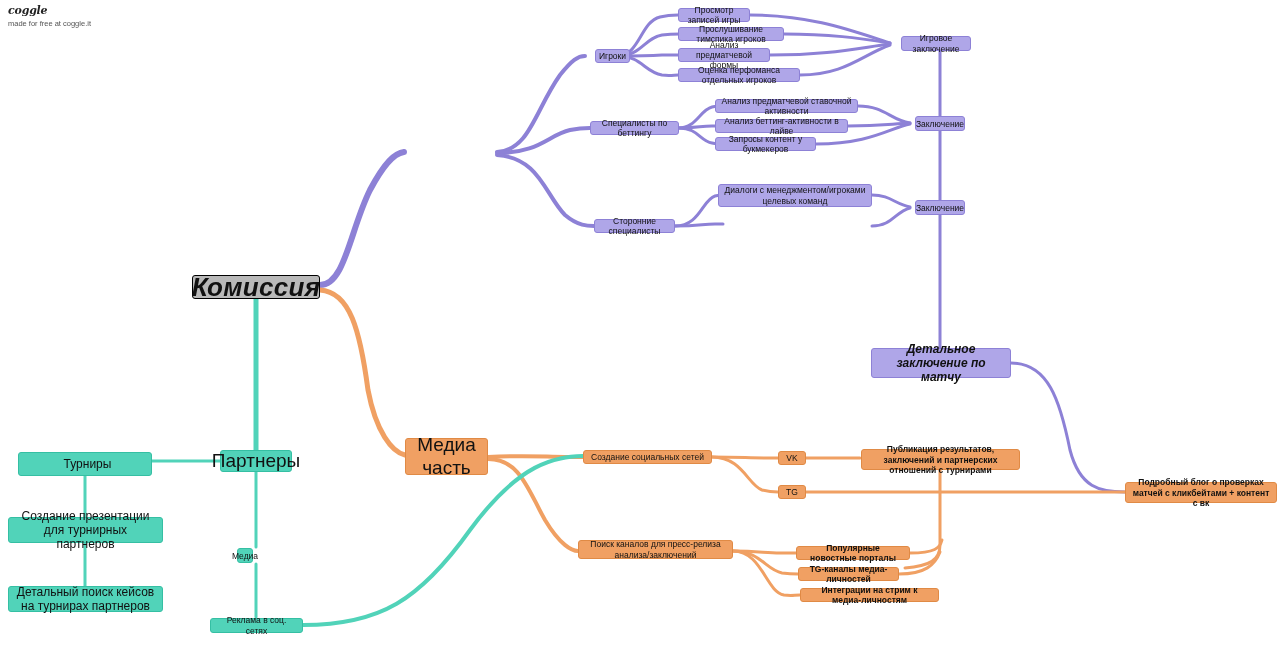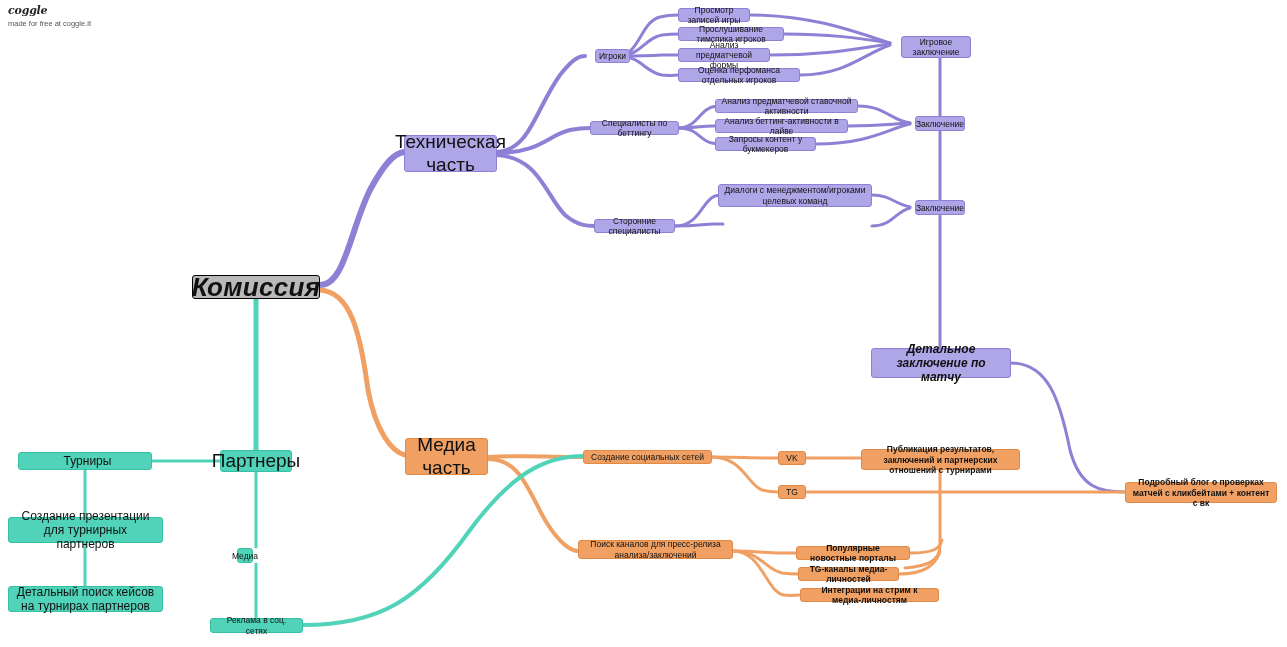--- a/index.html
+++ b/index.html
@@ -154,41 +154,38 @@
       <path d="M256,564 L256,617" stroke="#51d3b9" stroke-width="3"></path>
 
       <path d="M303,625 C380,625 420,600 470,530 C520,462 555,457 583,456" stroke="#51d3b9" stroke-width="4"></path>
     </g>
   </svg>
 
   <div class="node n-root" style="left:192px;top:275px;width:128px;height:24px;">
     <span>Комиссия</span>
   </div>
 
-  <div class="node n-purple t-big" style="left:404px;top:135px;width:93px;height:37px;">
-    <span>Техническая часть</span>
-  </div>
 
   <div class="node n-purple t-small" style="left:582px;top:49px;width:35px;height:14px;margin-left:13px;">
     <span>Игроки</span>
   </div>
 
   <div class="node n-purple t-small" style="left:678px;top:8px;width:72px;height:14px;">
     <span>Просмотр записей игры</span>
   </div>
   <div class="node n-purple t-small" style="left:678px;top:27px;width:106px;height:14px;">
     <span>Прослушивание тимспика игроков</span>
   </div>
   <div class="node n-purple t-small" style="left:678px;top:48px;width:92px;height:14px;">
     <span>Анализ предматчевой формы</span>
   </div>
   <div class="node n-purple t-small" style="left:678px;top:68px;width:122px;height:14px;">
     <span>Оценка перфоманса отдельных игроков</span>
   </div>
-  <div class="node n-purple t-small" style="left:901px;top:36px;width:70px;height:22px;">
+  <div class="node n-purple t-small" style="left:901px;top:36px;width:70px;height:15px;">
     <span>Игровое заключение</span>
   </div>
 
   <div class="node n-purple t-small" style="left:590px;top:121px;width:89px;height:14px;">
     <span>Специалисты по беттингу</span>
   </div>
   <div class="node n-purple t-small" style="left:715px;top:99px;width:143px;height:14px;">
     <span>Анализ предматчевой ставочной активности</span>
   </div>
   <div class="node n-purple t-small" style="left:715px;top:119px;width:133px;height:14px;">
@@ -244,21 +241,21 @@
   <div class="node n-orange t-small bold" style="left:798px;top:567px;width:101px;height:14px;">
     <span>TG-каналы медиа-личностей</span>
   </div>
   <div class="node n-orange t-small bold" style="left:800px;top:588px;width:139px;height:14px;">
     <span>Интеграции на стрим к медиа-личностям</span>
   </div>
 
   <div class="node n-teal t-big" style="left:220px;top:450px;width:72px;height:22px;">
     <span>Партнеры</span>
   </div>
-  <div class="node n-teal t-mid" style="left:18px;top:452px;width:134px;height:18px;padding-left:10px;">
+  <div class="node n-teal t-mid" style="left:18px;top:452px;width:134px;height:24px;padding-left:10px;">
     <span>Турниры</span>
   </div>
   <div class="node n-teal t-mid" style="left:8px;top:517px;width:155px;height:26px;">
     <span>Создание презентации для турнирных партнеров</span>
   </div>
   <div class="node n-teal t-mid" style="left:8px;top:586px;width:155px;height:26px;">
     <span>Детальный поиск кейсов на турнирах партнеров</span>
   </div>
   <div class="node n-teal t-small" style="left:237px;top:548px;width:16px;height:15px;">
     <span>Медиа</span>

